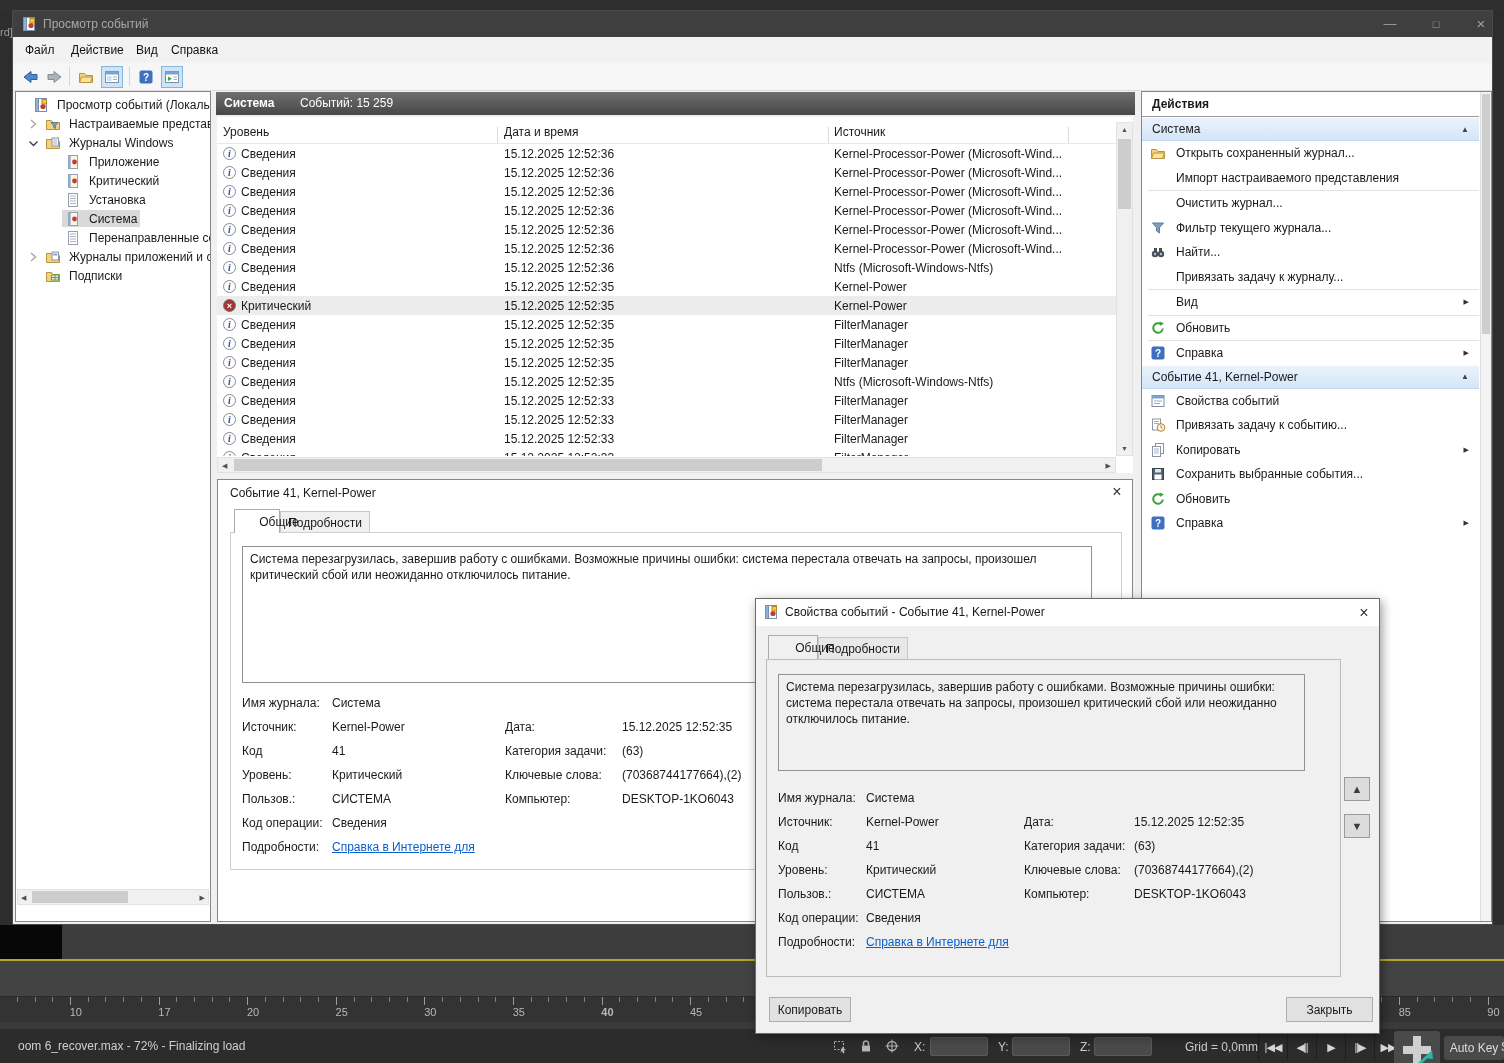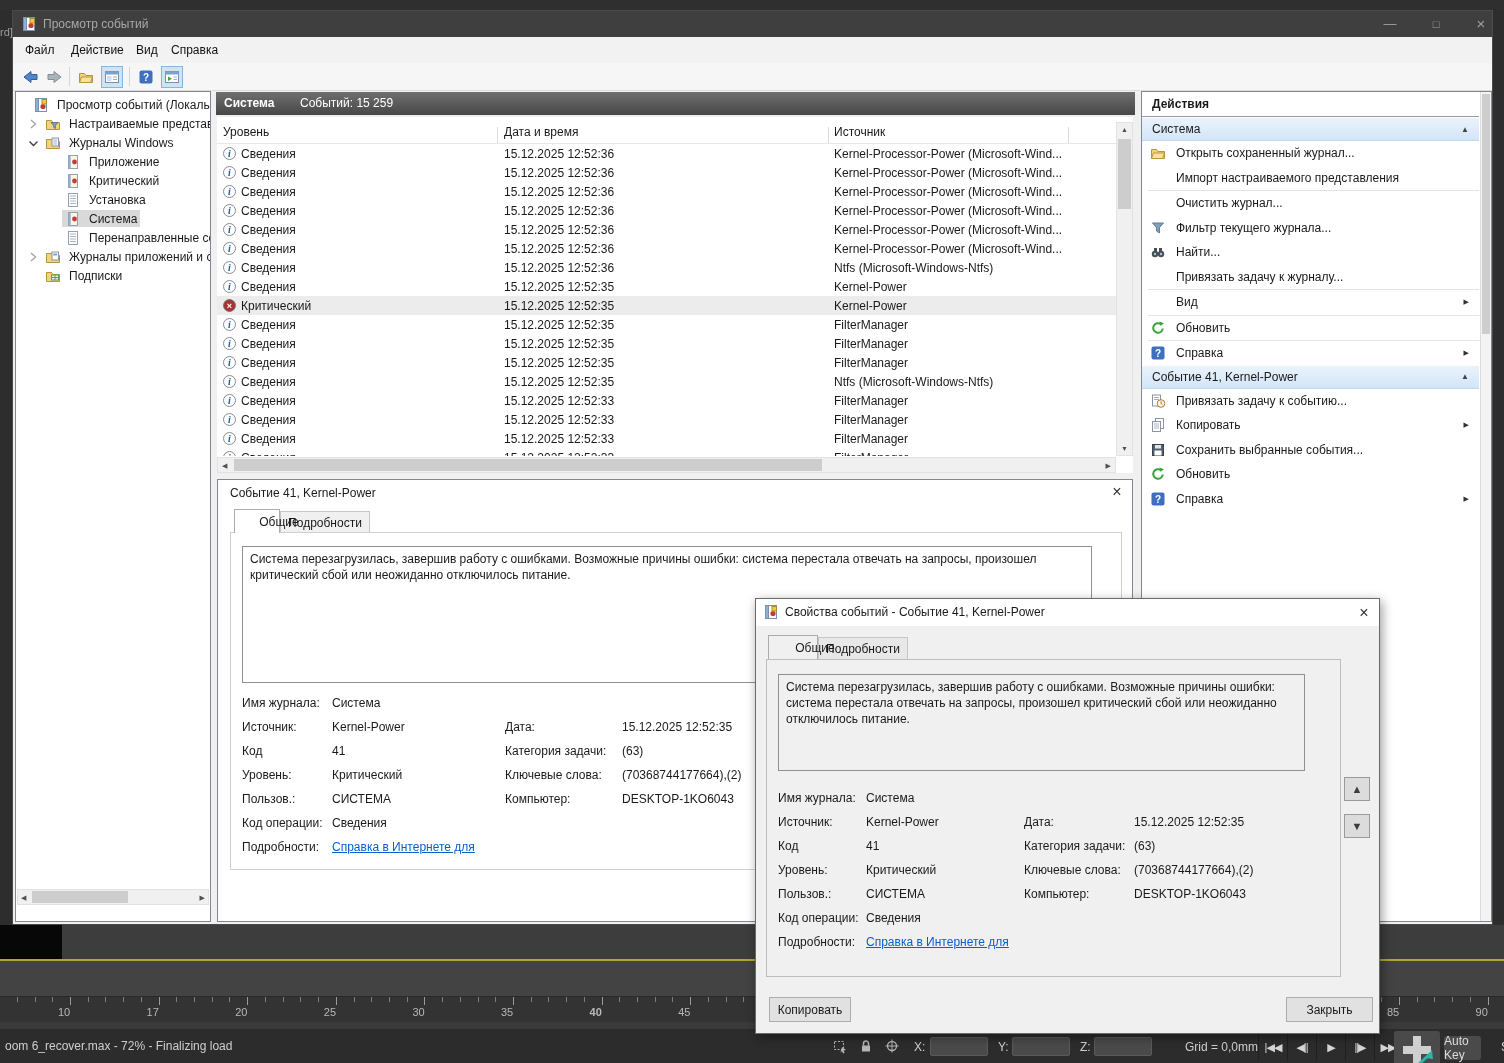--- a/index.html
+++ b/index.html
@@ -10,21 +10,21 @@
   .icon svg{display:block;}
   
   #ribbon{left:0;top:0;width:1504px;height:10px;background:#262626;overflow:hidden;}
   .ribtab{position:absolute;top:-6px;color:#9c9c9c;font-size:12px;}
   #max-left{left:0;top:10px;width:12px;height:915px;background:#2d2d2d;overflow:hidden;}
   #max-right{left:1493px;top:10px;width:11px;height:915px;background:#2d2d2d;}
   #max-bottom{left:0;top:925px;width:1504px;height:138px;background:#3d3d3d;}
   #ruler{position:absolute;left:0;top:71px;width:1504px;height:26px;background:#333;border-top:1px solid #2a2a2a;}
   .tick{position:absolute;top:0;width:1px;height:5px;background:#7f7f7f;}
   .tick.major{height:8px;background:#9a9a9a;}
-  .tlabel{position:absolute;top:9px;width:24px;text-align:left;color:#b8b8b8;font-size:11px;}
+  .tlabel{position:absolute;top:9px;width:24px;text-align:right;color:#b8b8b8;font-size:11px;}
   #statusbar{position:absolute;left:0;top:104px;width:1504px;height:34px;background:#2c2c2c;color:#cfcfcf;}
   .coordbox{position:absolute;top:8px;width:56px;height:17px;background:#4a4a4a;border:1px solid #5a5a5a;border-radius:2px;}
   .pb{display:inline-flex;align-items:center;justify-content:center;width:28px;height:26px;
       border-left:1px solid #1f1f1f;color:#d5d5d5;font-size:11px;letter-spacing:-1px;}
   .maxbtn{position:absolute;background:#4a4a4a;border-radius:3px;color:#dcdcdc;display:flex;align-items:center;justify-content:center;}
   
   #ev{left:12px;top:10px;width:1481px;height:915px;background:#f0f0f0;border:1px solid #4a4a4a;box-sizing:border-box;}
   #titlebar{left:0;top:0;width:1479px;height:26px;background:#3f3f3f;}
   #titlebar .t{position:absolute;left:30px;top:6px;color:#a8a8a8;}
   .winctl{position:absolute;top:4px;width:18px;height:17px;color:#a2a2a2;display:flex;align-items:center;justify-content:center;font-size:13px;}
@@ -199,21 +199,21 @@
         <div class="tlabel" style="left: 1387px;">85</div>
         <div class="tick" style="left: 1416.72px;"></div>
         <div class="tick" style="left: 1434.44px;"></div>
         <div class="tick" style="left: 1452.16px;"></div>
         <div class="tick" style="left: 1469.88px;"></div>
         <div class="tick major" style="left: 1487.6px;"></div>
         <div class="tlabel" style="left: 1475.6px;">90</div>
       </div>
     <div class="abs" style="left:0;top:97px;width:1504px;height:7px;background:#3a3a3a;"></div>
     <div class="abs" id="statusbar">
-      <span class="abs" style="left:5px;top:10px;text-align:center;">oom 6_recover.max  -  72%  -  Finalizing load</span>
+      <span class="abs" style="left:18px;top:10px;text-align:center;">oom 6_recover.max  -  72%  -  Finalizing load</span>
       <span class="icon abs" style="left:832px;top:9px;">
         <svg width="16" height="16">
             <rect x="2.5" y="3.5" width="9" height="8" fill="none" stroke="#b5b5b5" stroke-dasharray="2,1.5"></rect>
             <path d="M10 9 l4 3 -2.4 .4 1 2.4 -1.6 .6 -1 -2.4 -1.6 1.8 z" fill="#b5b5b5"></path>
           </svg>
       </span>
       <span class="icon abs" style="left:858px;top:9px;">
         <svg width="16" height="16">
             <rect x="4" y="7.5" width="8" height="6" fill="#b5b5b5"></rect>
             <path d="M5.5 7.5 v-2 a2.5 2.5 0 0 1 5 0 v2" fill="none" stroke="#b5b5b5" stroke-width="1.5"></path>
@@ -240,21 +240,21 @@
           <span class="pb">||▶</span>
           <span class="pb">▶▶|</span>
         </div>
       <div class="maxbtn" style="left:1394px;top:2px;width:46px;height:40px;">
         <svg width="40" height="38" viewBox="0 0 40 38">
           <path d="M16 4 h8 v10 h10 v8 h-10 v10 h-8 v-10 h-10 v-8 h10 z" fill="#cfcfcf"></path>
           <line x1="22" y1="32" x2="33" y2="22" stroke="#2ab5a5" stroke-width="3"></line>
           <polygon points="35,18 36,27 27,26" fill="#2ab5a5"></polygon>
         </svg>
       </div>
-      <div class="maxbtn" style="left:1444px;top:7px;width:37px;height:24px;">Auto Key</div>
+      <div class="maxbtn" style="left:1444px;top:7px;width:60px;height:24px;">Auto Key</div>
       <span class="abs" style="left:1501px;top:11px;color:#dcdcdc;">S</span>
     </div>
   </div>
 
   <div class="abs" id="ev">
     <div class="abs" id="titlebar">
       <span class="icon abs" style="left:8px;top:5px;">
         <svg width="16" height="16">
             <rect x="2.5" y="1.5" width="11" height="13" fill="#fdfdfd" stroke="#7c90ad"></rect>
             <rect x="2.5" y="1.5" width="3" height="13" fill="#8fb0d8" stroke="#7c90ad"></rect>
@@ -752,20 +752,29 @@
               </svg></span>
             <span class="alab">Справка</span>
             <span class="sub">▶</span>
           </div>
           <div class="agroup">
             <span>Событие 41, Kernel-Power</span>
             <span class="garrow">▲</span>
           </div>
           <div class="aitem">
             <span class="islot"><svg width="16" height="16">
+                <rect x="2" y="2.5" width="12" height="11" fill="#fff" stroke="#7c90ad"></rect>
+                <rect x="2" y="2.5" width="12" height="3" fill="#7aa3d4"></rect>
+                <line x1="4" y1="8" x2="12" y2="8" stroke="#9ab0c8"></line>
+                <line x1="4" y1="10.5" x2="10" y2="10.5" stroke="#9ab0c8"></line>
+              </svg></span>
+            <span class="alab">Свойства событий</span>
+          </div>
+          <div class="aitem">
+            <span class="islot"><svg width="16" height="16">
                 <rect x="2.5" y="2" width="8" height="11" fill="#fff" stroke="#8a94a5"></rect>
                 <line x1="4" y1="4.5" x2="9" y2="4.5" stroke="#9ab0c8"></line>
                 <line x1="4" y1="6.5" x2="9" y2="6.5" stroke="#9ab0c8"></line>
                 <circle cx="11" cy="10.5" r="3.8" fill="#f7f7f7" stroke="#b77b1e"></circle>
                 <line x1="11" y1="10.5" x2="11" y2="8.3" stroke="#b77b1e"></line>
                 <line x1="11" y1="10.5" x2="12.6" y2="11.2" stroke="#b77b1e"></line>
               </svg></span>
             <span class="alab">Привязать задачу к событию...</span>
           </div>
           <div class="aitem">

